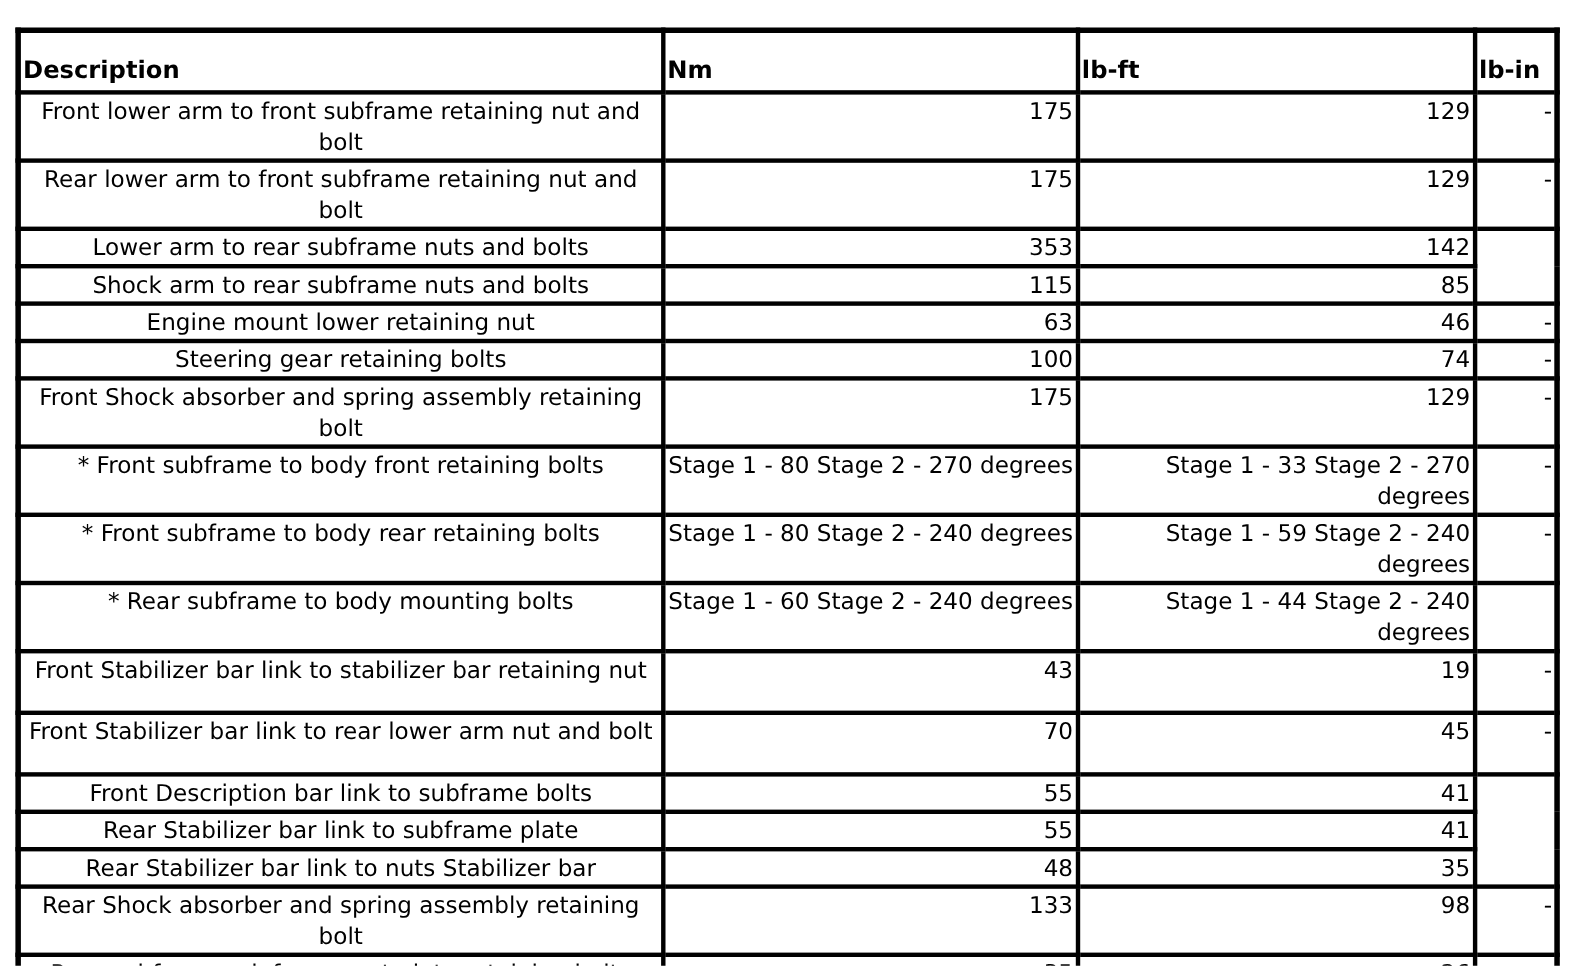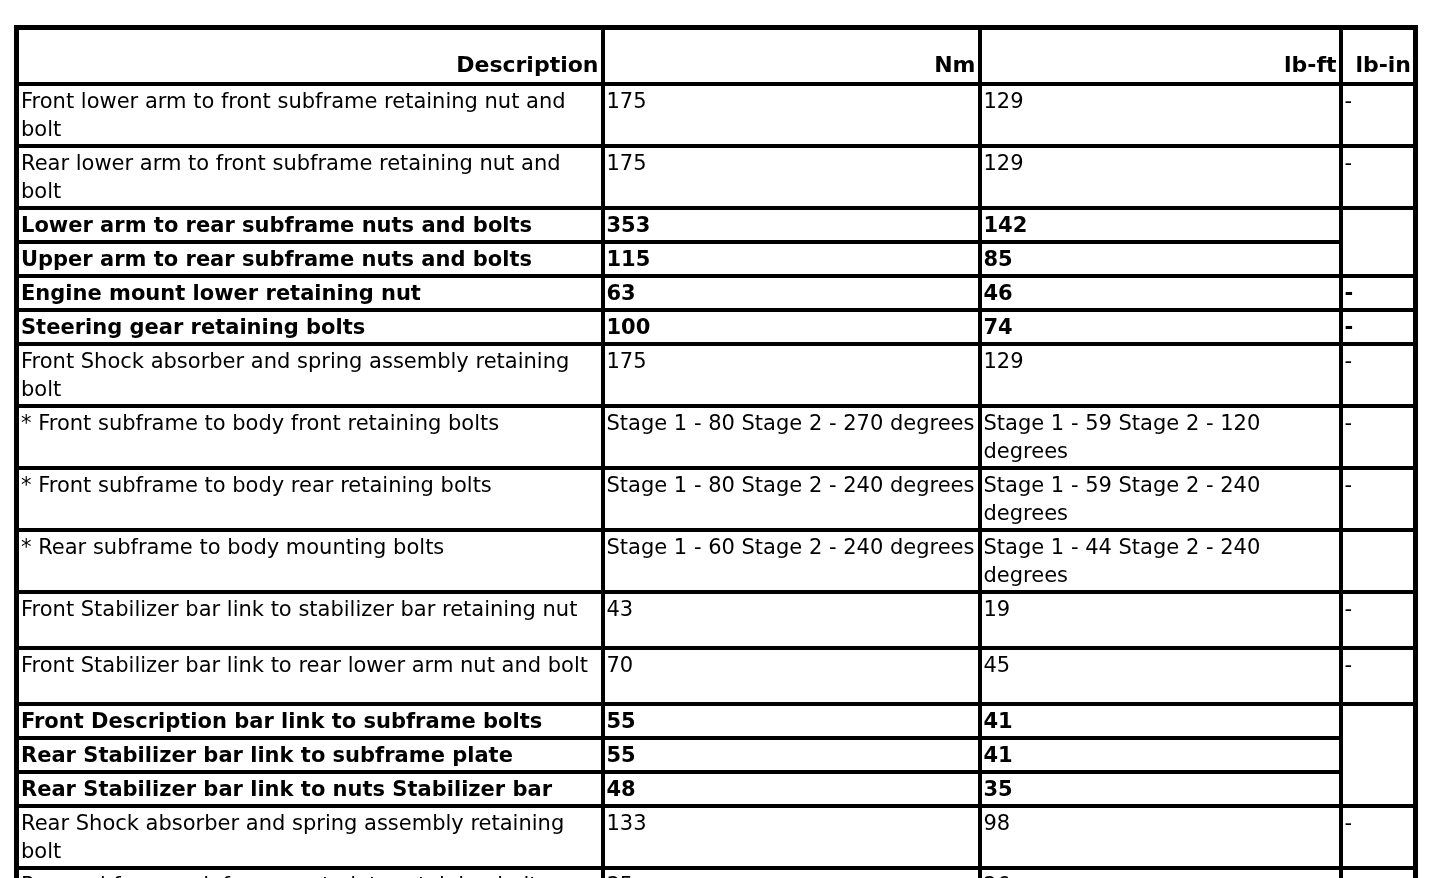--- a/index.html
+++ b/index.html
@@ -34,36 +34,36 @@
   table.torque th,
   table.torque td {
     border: 4px solid #000000;
     overflow: hidden;
     word-wrap: break-word;
   }
   table.torque th {
     font-size: 22px;
     line-height: 27px;
     font-weight: bold;
-    text-align: right;
+    text-align: left;
     vertical-align: bottom;
     padding: 1px 2px 4px 2px;
   }
   table.torque td {
     font-size: 21px;
     line-height: 28px;
     vertical-align: top;
     padding: 1px 2px 1px 2px;
   }
-  td.desc { text-align: left; }
-  td.val  { text-align: left; }
+  td.desc { text-align: center; }
+  td.val  { text-align: right; }
 
   tr.rh-head { height: 56px; }
   tr.rh-lg   { height: 56px; }
-  tr.rh-sm   { height: 31px; font-weight: bold; }
+  tr.rh-sm   { height: 31px; }
   tr.rh-end  { height: 33px; }
 </style>
 </head>
 <body>
 
 <div class="table-wrap">
   <table class="torque">
     <colgroup>
       <col class="c-desc">
       <col class="c-nm">
@@ -91,21 +91,21 @@
         <td class="val">129</td>
         <td class="val">-</td>
       </tr>
       <tr class="rh-sm">
         <td class="desc">Lower arm to rear subframe nuts and bolts</td>
         <td class="val">353</td>
         <td class="val">142</td>
         <td class="val" rowspan="2"></td>
       </tr>
       <tr class="rh-sm">
-        <td class="desc">Upper arm to rear subframe nuts and bolts</td>
+        <td class="desc">Shock arm to rear subframe nuts and bolts</td>
         <td class="val">115</td>
         <td class="val">85</td>
       </tr>
       <tr class="rh-sm">
         <td class="desc">Engine mount lower retaining nut</td>
         <td class="val">63</td>
         <td class="val">46</td>
         <td class="val">-</td>
       </tr>
       <tr class="rh-sm">
@@ -116,21 +116,21 @@
       </tr>
       <tr class="rh-lg">
         <td class="desc">Front Shock absorber and spring assembly retaining bolt</td>
         <td class="val">175</td>
         <td class="val">129</td>
         <td class="val">-</td>
       </tr>
       <tr class="rh-lg">
         <td class="desc">* Front subframe to body front retaining bolts</td>
         <td class="val">Stage 1 - 80 Stage 2 - 270 degrees</td>
-        <td class="val">Stage 1 - 59 Stage 2 - 120 degrees</td>
+        <td class="val">Stage 1 - 33 Stage 2 - 270 degrees</td>
         <td class="val">-</td>
       </tr>
       <tr class="rh-lg">
         <td class="desc">* Front subframe to body rear retaining bolts</td>
         <td class="val">Stage 1 - 80 Stage 2 - 240 degrees</td>
         <td class="val">Stage 1 - 59 Stage 2 - 240 degrees</td>
         <td class="val">-</td>
       </tr>
       <tr class="rh-lg">
         <td class="desc">* Rear subframe to body mounting bolts</td>

